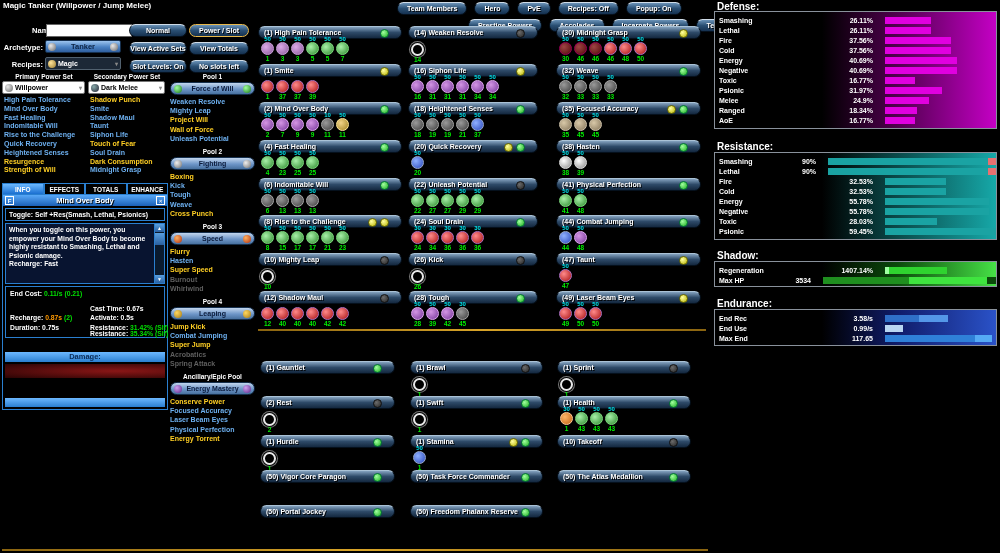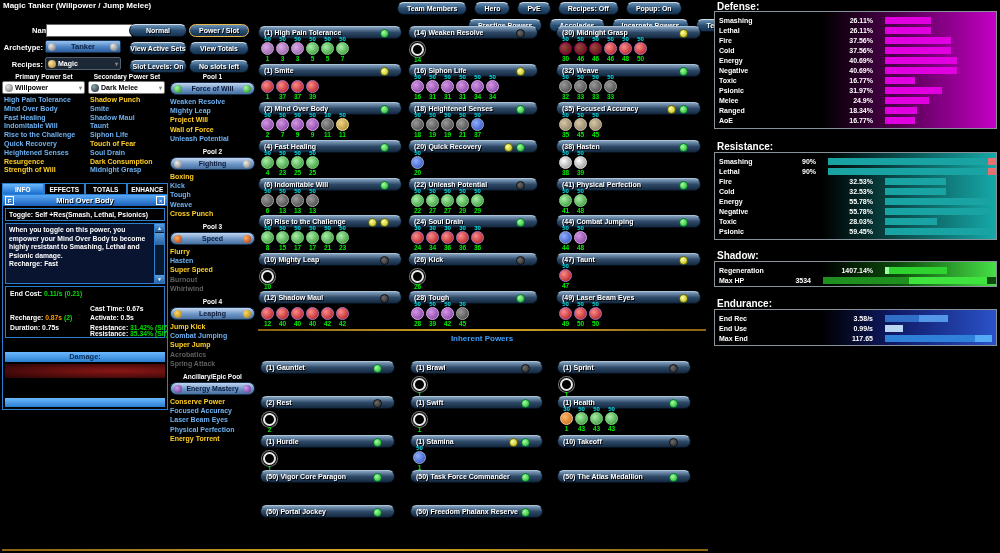--- a/index.html
+++ b/index.html
@@ -983,21 +983,20 @@
           <span class="slot">
             <div class="stop">50</div>
             <div class="sicon ic-rd"></div>
             <div class="sbot">50</div>
           </span>
         </div>
       </div>
     </div>
 
   <div id="inh-line" class="abs"></div>
-  <div id="inh-title" class="abs">Inherent Powers</div>
   <div id="inh" class="abs">
       <div class="pwr" style="position: absolute; left: 0px; top: 0px;">
         <div class="pbar" style="width: 135px;">
           <span class="plabel">(1) Gauntlet</span>
           <span class="leds">
             <span class="led led-green"></span>
           </span>
         </div>
       </div>
       <div class="pwr" style="position: absolute; left: 150px; top: 0px;">

